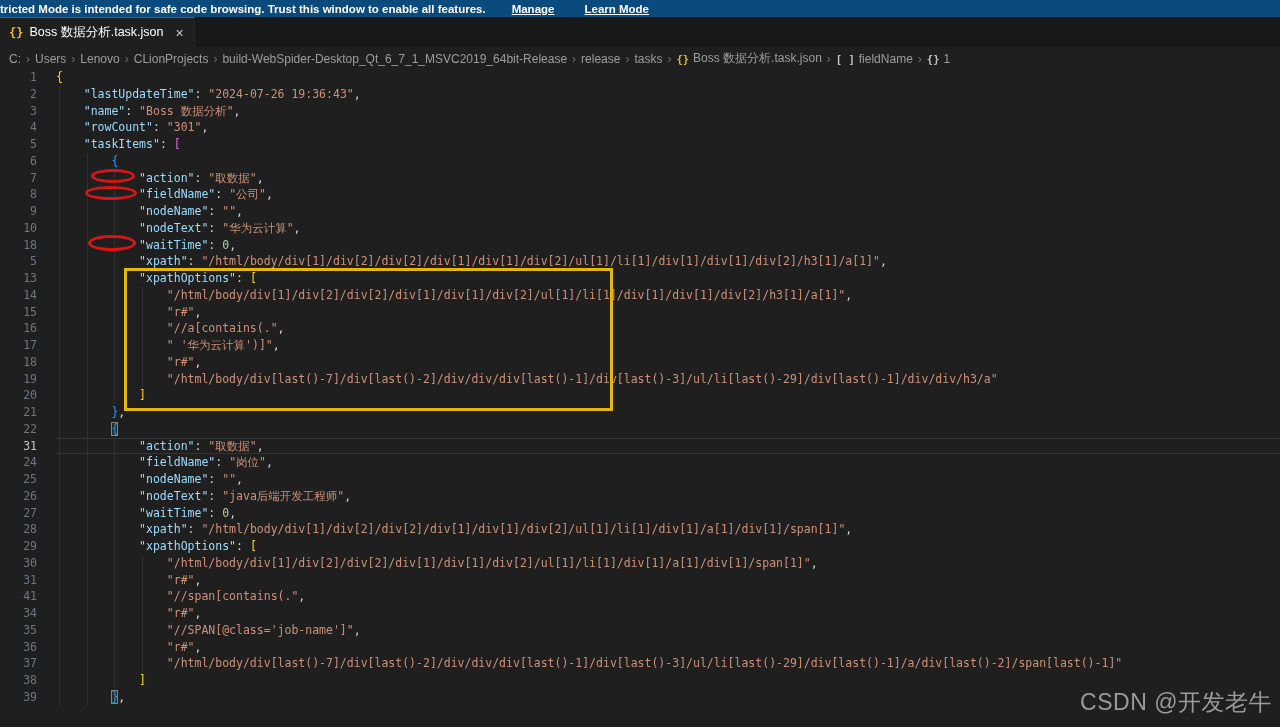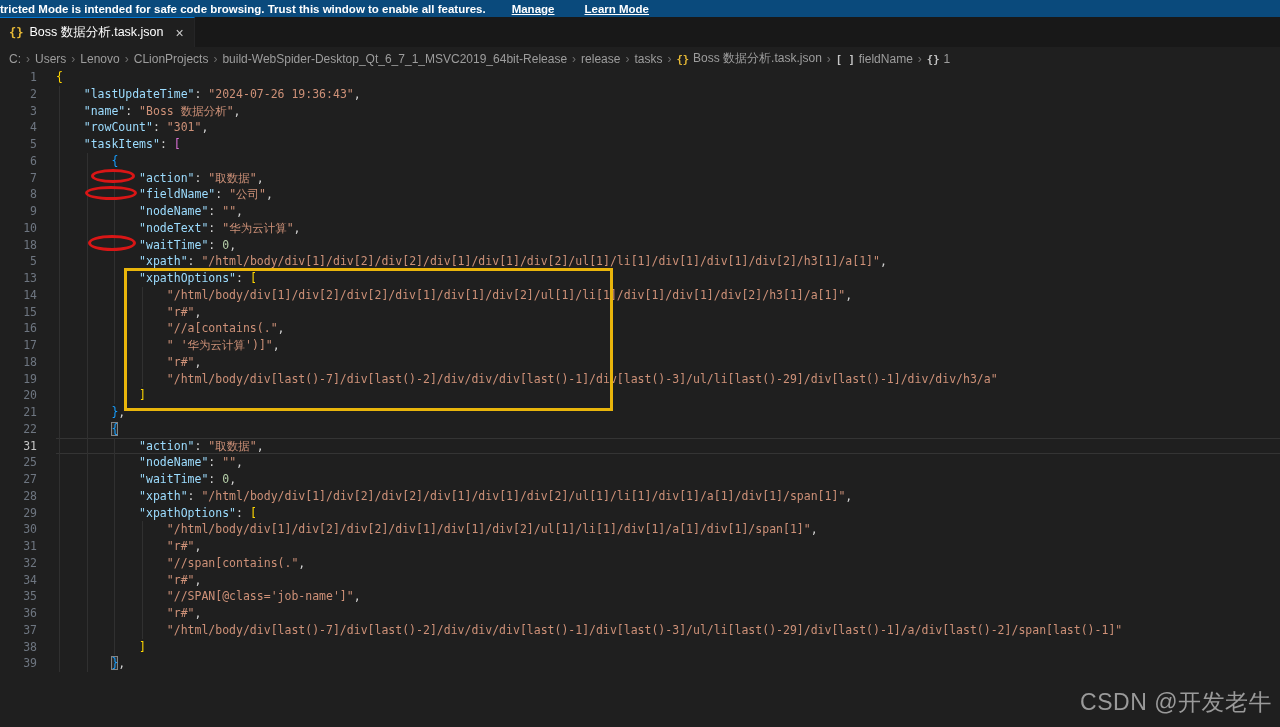--- a/index.html
+++ b/index.html
@@ -203,45 +203,53 @@
     </div>
     <div class="line">
       <span class="ln">22</span>
       <span class="code"><span class="g" style="left: calc(0ch + 3px);"></span><span class="g" style="left: calc(4ch + 3px);"></span><span class="t-pn">        </span><span class="t-b3 match">{</span></span>
     </div>
     <div class="line current">
       <span class="ln">31</span>
       <span class="code"><span class="g" style="left: calc(0ch + 3px);"></span><span class="g" style="left: calc(4ch + 3px);"></span><span class="g" style="left: calc(8ch + 3px);"></span><span class="t-pn">            </span><span class="t-key">"action"</span><span class="t-pn">: </span><span class="t-str">"取数据"</span><span class="t-pn">,</span></span>
     </div>
     <div class="line">
+      <span class="ln">24</span>
+      <span class="code"><span class="g" style="left: calc(0ch + 3px);"></span><span class="g" style="left: calc(4ch + 3px);"></span><span class="g" style="left: calc(8ch + 3px);"></span><span class="t-pn">            </span><span class="t-key">"fieldName"</span><span class="t-pn">: </span><span class="t-str">"岗位"</span><span class="t-pn">,</span></span>
+    </div>
+    <div class="line">
       <span class="ln">25</span>
       <span class="code"><span class="g" style="left: calc(0ch + 3px);"></span><span class="g" style="left: calc(4ch + 3px);"></span><span class="g" style="left: calc(8ch + 3px);"></span><span class="t-pn">            </span><span class="t-key">"nodeName"</span><span class="t-pn">: </span><span class="t-str">""</span><span class="t-pn">,</span></span>
     </div>
     <div class="line">
+      <span class="ln">26</span>
+      <span class="code"><span class="g" style="left: calc(0ch + 3px);"></span><span class="g" style="left: calc(4ch + 3px);"></span><span class="g" style="left: calc(8ch + 3px);"></span><span class="t-pn">            </span><span class="t-key">"nodeText"</span><span class="t-pn">: </span><span class="t-str">"java后端开发工程师"</span><span class="t-pn">,</span></span>
+    </div>
+    <div class="line">
       <span class="ln">27</span>
       <span class="code"><span class="g" style="left: calc(0ch + 3px);"></span><span class="g" style="left: calc(4ch + 3px);"></span><span class="g" style="left: calc(8ch + 3px);"></span><span class="t-pn">            </span><span class="t-key">"waitTime"</span><span class="t-pn">: </span><span class="t-num">0</span><span class="t-pn">,</span></span>
     </div>
     <div class="line">
       <span class="ln">28</span>
       <span class="code"><span class="g" style="left: calc(0ch + 3px);"></span><span class="g" style="left: calc(4ch + 3px);"></span><span class="g" style="left: calc(8ch + 3px);"></span><span class="t-pn">            </span><span class="t-key">"xpath"</span><span class="t-pn">: </span><span class="t-str">"/html/body/div[1]/div[2]/div[2]/div[1]/div[1]/div[2]/ul[1]/li[1]/div[1]/a[1]/div[1]/span[1]"</span><span class="t-pn">,</span></span>
     </div>
     <div class="line">
       <span class="ln">29</span>
       <span class="code"><span class="g" style="left: calc(0ch + 3px);"></span><span class="g" style="left: calc(4ch + 3px);"></span><span class="g" style="left: calc(8ch + 3px);"></span><span class="t-pn">            </span><span class="t-key">"xpathOptions"</span><span class="t-pn">: </span><span class="t-b1">[</span></span>
     </div>
     <div class="line">
       <span class="ln">30</span>
       <span class="code"><span class="g" style="left: calc(0ch + 3px);"></span><span class="g" style="left: calc(4ch + 3px);"></span><span class="g" style="left: calc(8ch + 3px);"></span><span class="g" style="left: calc(12ch + 3px);"></span><span class="t-pn">                </span><span class="t-str">"/html/body/div[1]/div[2]/div[2]/div[1]/div[1]/div[2]/ul[1]/li[1]/div[1]/a[1]/div[1]/span[1]"</span><span class="t-pn">,</span></span>
     </div>
     <div class="line">
       <span class="ln">31</span>
       <span class="code"><span class="g" style="left: calc(0ch + 3px);"></span><span class="g" style="left: calc(4ch + 3px);"></span><span class="g" style="left: calc(8ch + 3px);"></span><span class="g" style="left: calc(12ch + 3px);"></span><span class="t-pn">                </span><span class="t-str">"r#"</span><span class="t-pn">,</span></span>
     </div>
     <div class="line">
-      <span class="ln">32</span>
+      <span class="ln">41</span>
       <span class="code"><span class="g" style="left: calc(0ch + 3px);"></span><span class="g" style="left: calc(4ch + 3px);"></span><span class="g" style="left: calc(8ch + 3px);"></span><span class="g" style="left: calc(12ch + 3px);"></span><span class="t-pn">                </span><span class="t-str">"//span[contains(."</span><span class="t-pn">,</span></span>
     </div>
     <div class="line">
       <span class="ln">34</span>
       <span class="code"><span class="g" style="left: calc(0ch + 3px);"></span><span class="g" style="left: calc(4ch + 3px);"></span><span class="g" style="left: calc(8ch + 3px);"></span><span class="g" style="left: calc(12ch + 3px);"></span><span class="t-pn">                </span><span class="t-str">"r#"</span><span class="t-pn">,</span></span>
     </div>
     <div class="line">
       <span class="ln">35</span>
       <span class="code"><span class="g" style="left: calc(0ch + 3px);"></span><span class="g" style="left: calc(4ch + 3px);"></span><span class="g" style="left: calc(8ch + 3px);"></span><span class="g" style="left: calc(12ch + 3px);"></span><span class="t-pn">                </span><span class="t-str">"//SPAN[@class='job-name']"</span><span class="t-pn">,</span></span>
     </div>

